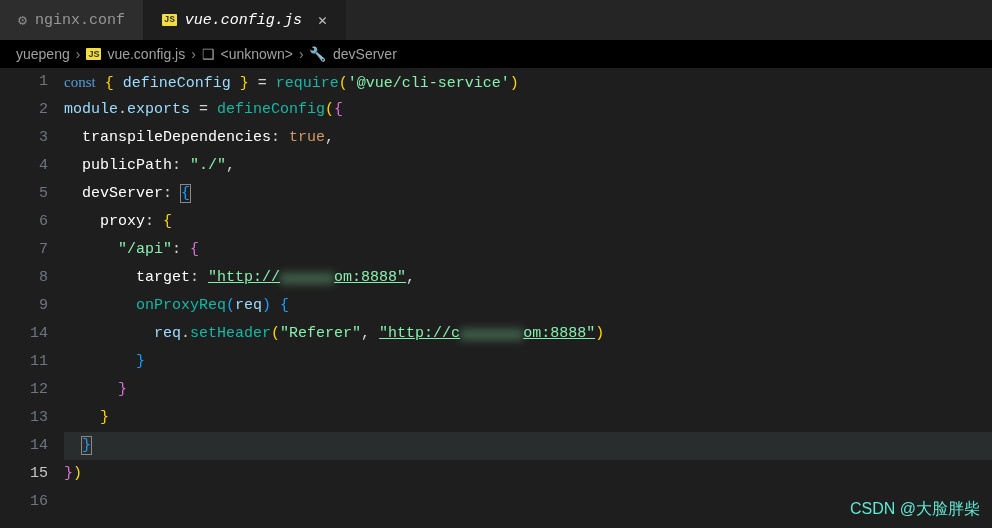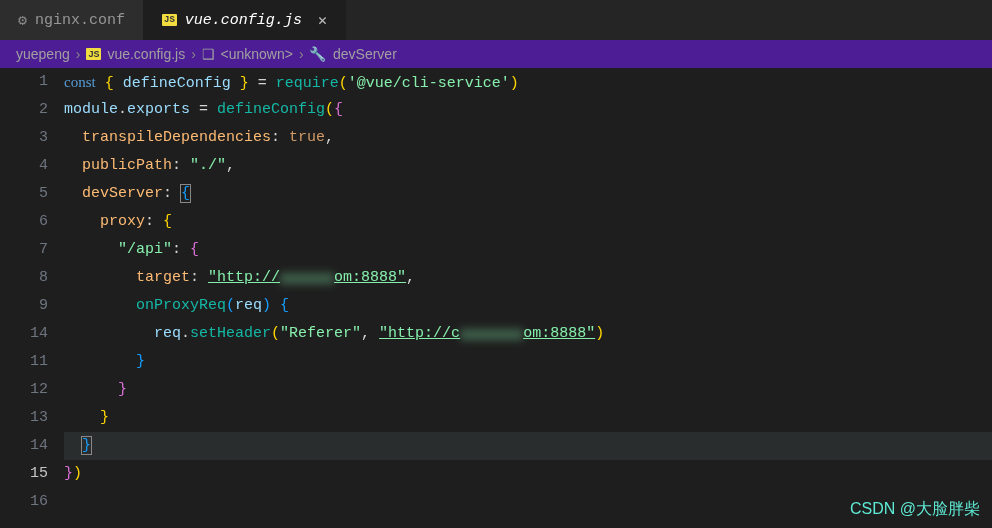--- a/index.html
+++ b/index.html
@@ -45,21 +45,21 @@
     .tab .close {
       margin-left: 8px;
       color: #bbb;
       font-style: normal;
     }
     .breadcrumb {
       display: flex;
       align-items: center;
       gap: 6px;
       padding: 6px 16px;
-      background: #4c1d95;
+      background: #000000;
       color: #a0a0a0;
       font-size: 14px;
       font-family: "Segoe UI", sans-serif;
     }
     .breadcrumb .chev { color: #888; font-size: 14px; }
     .breadcrumb .js-badge {
       background: #f1dd3f;
       color: #333;
       font-weight: bold;
       font-size: 9px;
@@ -77,21 +77,21 @@
       padding: 0 16px 0 0;
       user-select: none;
     }
     .gutter div { height: 28px; line-height: 28px; }
     .code { flex: 1; }
     .line { height: 28px; line-height: 28px; white-space: pre; }
     .line.current { background: #2a2d2e; }
     .gutter .current { color: #c6c6c6; padding-left: 14px; }
     .tok-const { color: #569cd6; font-family: Liberation Serif, serif; }
     .tok-obj { color: #9cdcfe; }
-    .tok-prop { color: #fdba74; }
+    .tok-prop { color: #ffffff; }
     .tok-method { color: #14b8a6; }
     .tok-string { color: #86efac; }
     .tok-bool { color: #d19a66; text-align: right; }
     .tok-param { color: #9cdcfe; }
     .tok-bracey { color: #da70d6; }
     .tok-braceb { color: #179fff; }
     .tok-bracep { color: #ffd700; }
     .url { text-decoration: underline; }
     .blur { filter: blur(4px); }
     .hl-brace {

